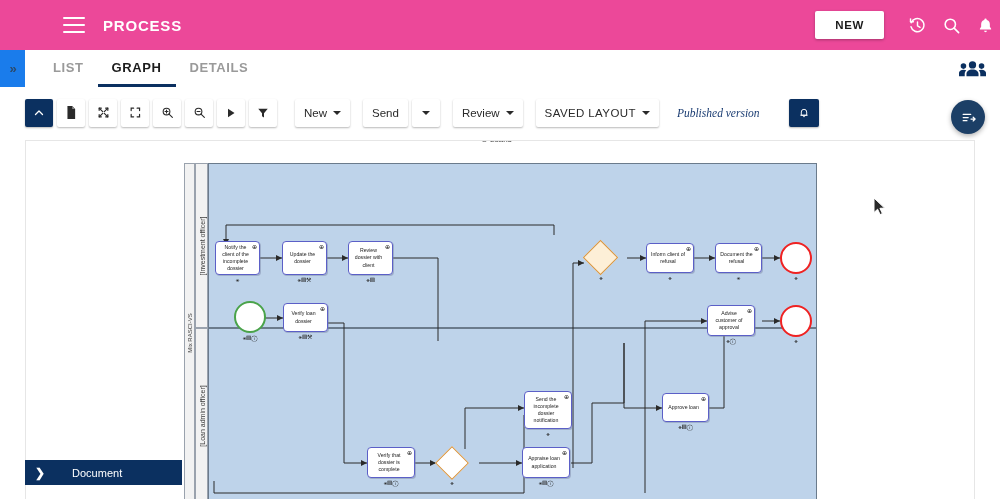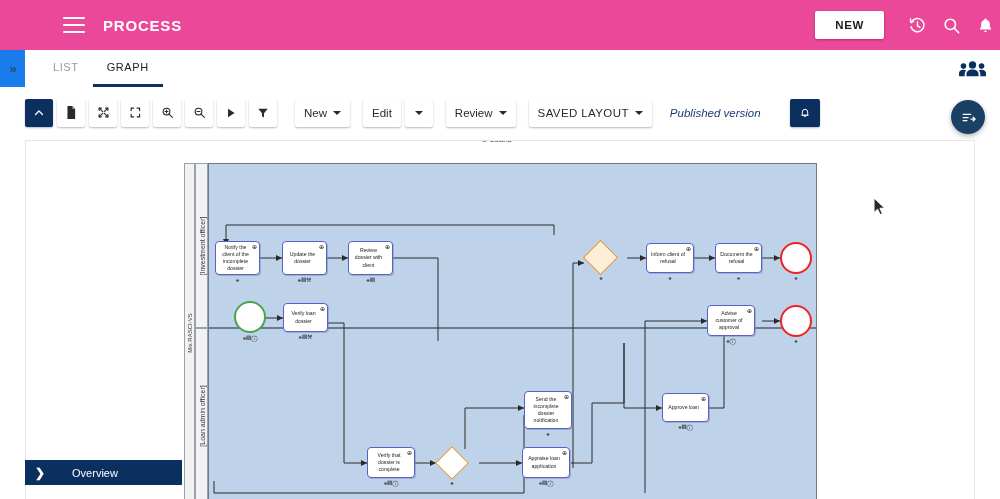--- a/index.html
+++ b/index.html
@@ -45,21 +45,21 @@
     display:flex;align-items:stretch;
   }
   .collapse-btn{
     width:25px;background:#1a7ceb;color:#2b4a6b;
     display:flex;align-items:center;justify-content:center;
     font-size:13px;font-weight:bold;cursor:pointer;letter-spacing:-1px;
   }
   .tabs{display:flex;align-items:stretch;padding-left:14px;}
   .tab{
     display:flex;align-items:center;padding:0 14px;
-    font-size:11px;font-weight:normal;letter-spacing:0.6px;color:#9a9a9a;
+    font-size:13px;font-weight:bold;letter-spacing:0.6px;color:#9a9a9a;
     cursor:pointer;border-bottom:3px solid transparent;
   }
   .tab.active{color:#1c1c1c;border-bottom-color:#0b3060;}
   .people-icon{
     margin-left:auto;display:flex;align-items:center;padding-right:14px;
     color:#0b3060;cursor:pointer;
   }
 
   
   .toolbar{
@@ -80,21 +80,21 @@
   .tbtn.labeled{padding:0 9px;}
   .tbtn .caret{
     display:inline-block;margin-left:6px;
     border-left:4px solid transparent;border-right:4px solid transparent;
     border-top:4px solid #2a2a2a;
   }
   .tb-gap{width:14px;}
   .tb-gap-sm{width:9px;}
   .published{
     font-size:11.5px;font-style:italic;color:#1a3c72;
-    margin:0 14px 0 14px;white-space:nowrap;
+    margin:0 14px 0 14px;white-space:nowrap;font-family:Liberation Serif, serif;
   }
   .tbtn.highlight{
     border:2px solid #f4482d;box-shadow:none;height:30px;padding:0 10px;
   }
   .tbtn.bell{background:#0b3060;color:#fff;width:30px;height:28px;}
   .fab{
     position:absolute;right:15px;top:100px;
     width:34px;height:34px;border-radius:50%;
     background:#1c3f66;display:flex;align-items:center;justify-content:center;
     color:#fff;cursor:pointer;box-shadow:0 2px 5px rgba(0,0,0,.3);
@@ -228,20 +228,21 @@
         </svg>
       </div>
     </div>
   </div>
 
   <div class="tabstrip">
     <div class="collapse-btn">»</div>
     <div class="tabs">
       <div class="tab">LIST</div>
       <div class="tab active">GRAPH</div>
+      <div class="tab">DETAILS</div>
     </div>
     <div class="people-icon">
       <svg width="27" height="19" viewBox="0 0 34 22" fill="#0b3060">
         <circle cx="17" cy="6.5" r="4.6"></circle>
         <path d="M17 12.4c-4.7 0-7.6 2.5-7.6 5.4v3h15.2v-3c0-2.9-2.9-5.4-7.6-5.4z"></path>
         <circle cx="5.6" cy="8" r="3.5"></circle>
         <path d="M5.6 12.6C2.3 12.6 0 14.4 0 16.5v4.3h7.2v-3.2c0-1.7.7-3.3 2-4.5a9.4 9.4 0 0 0-3.6-.5z"></path>
         <circle cx="28.4" cy="8" r="3.5"></circle>
         <path d="M28.4 12.6c3.3 0 5.6 1.8 5.6 3.9v4.3h-7.2v-3.2c0-1.7-.7-3.3-2-4.5a9.4 9.4 0 0 1 3.6-.5z"></path>
       </svg>
@@ -307,21 +308,21 @@
     <div class="tb-gap"></div>
 
     <button class="tbtn labeled">
       <span>New</span>
       <i class="caret"></i>
     </button>
 
     <div class="tb-gap-sm"></div>
 
     <button class="tbtn labeled">
-      <span>Edit</span>
+      <span>Send</span>
     </button>
     <button class="tbtn" style="width:28px">
       <i class="caret" style="margin-left:0"></i>
     </button>
 
     <div class="tb-gap-sm"></div>
 
     <button class="tbtn labeled">
       <span>Review</span>
       <i class="caret"></i>
@@ -505,21 +506,21 @@
         <span class="marker-tr">⊕</span>
         <span>Appraise loan application</span>
       </div>
       <div class="roles" style="left:338px;top:317px;width:48px;">⚹▤ⓘ</div>
 
     </div>
   </div>
 
   <div class="overview">
     <span class="chev">❯</span>
-    <span class="ovlabel">Overview</span>
+    <span class="ovlabel">Document</span>
   </div>
 
   <div class="cursor">
     <svg width="13" height="19" viewBox="0 0 13 19">
       <path d="M1,1 L1,15.5 L4.6,12.2 L7.1,17.6 L9.4,16.5 L6.9,11.3 L11.6,11.1 z" fill="#2a2a2a" stroke="#ffffff" stroke-width="1"></path>
     </svg>
   </div>
 
 </div>
 

